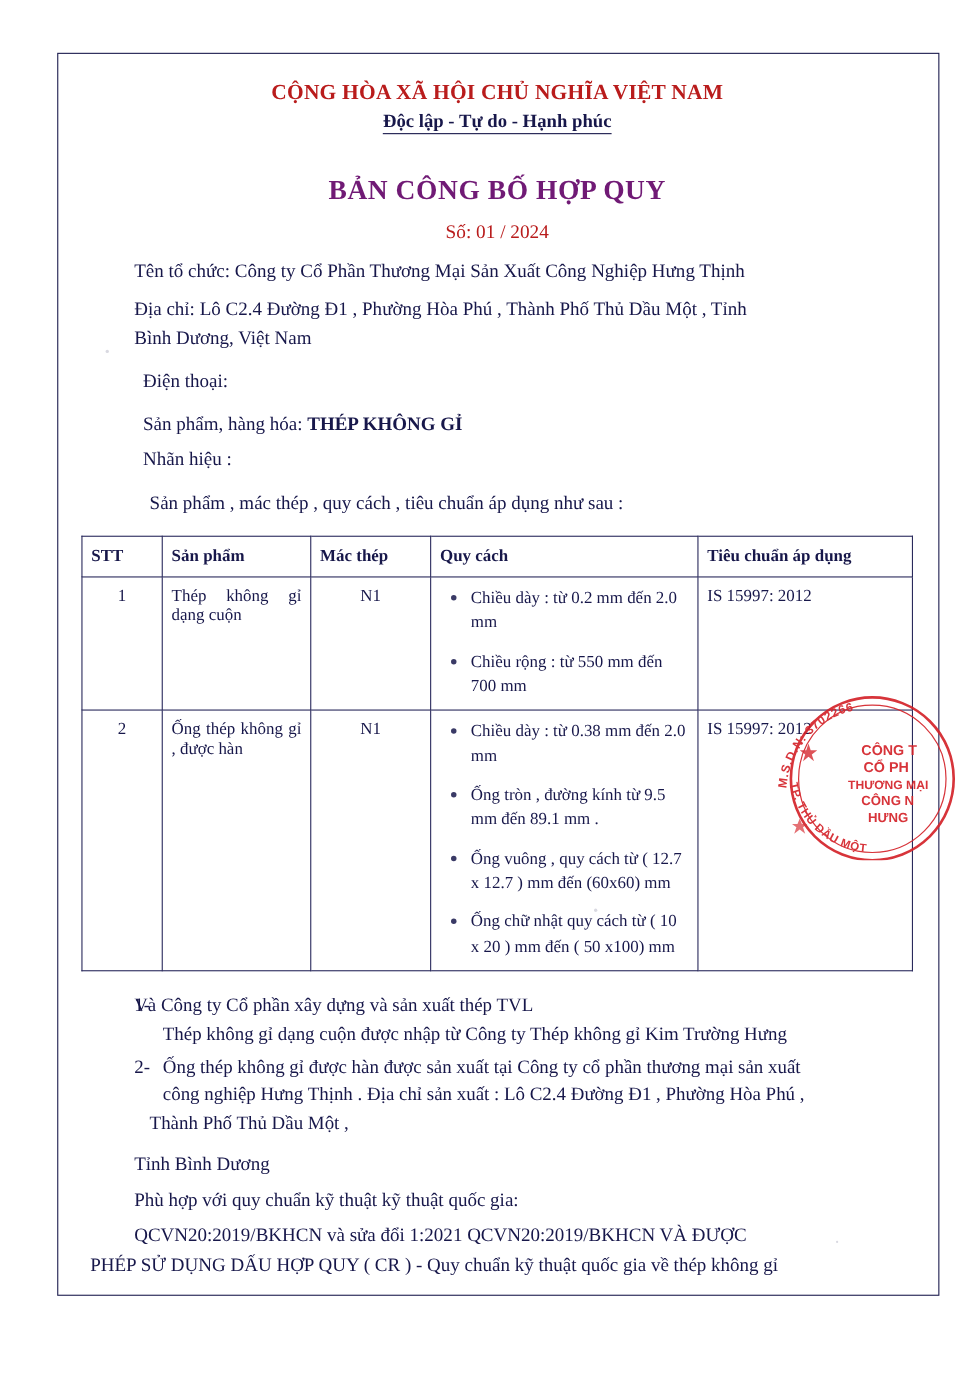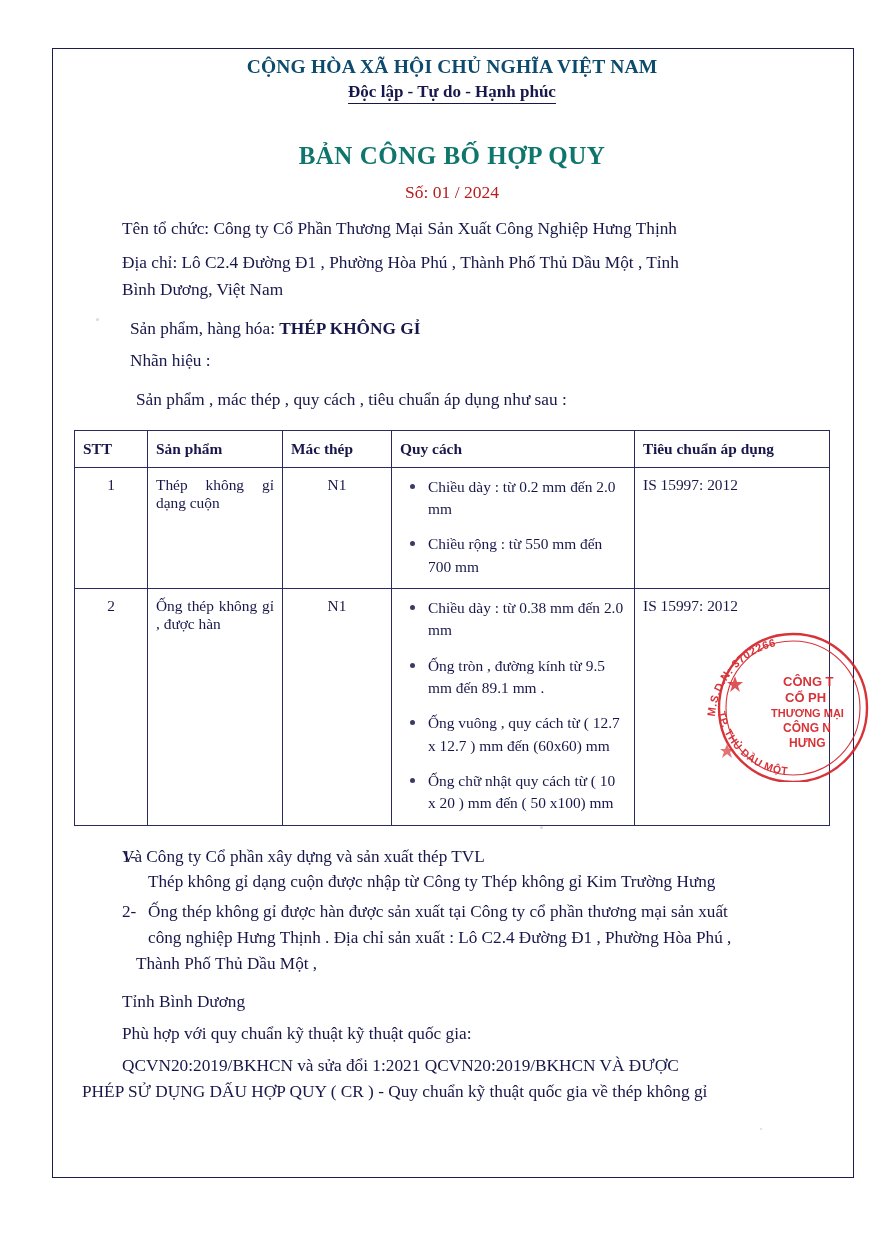--- a/index.html
+++ b/index.html
@@ -43,37 +43,38 @@
     padding: 0 14px;
     box-sizing: border-box;
   }
 
   .center { text-align: center; }
 
   .natl-title {
     font-size: 19.5px;
     font-weight: bold;
     letter-spacing: .2px;
-    color: #0c4a6e;
+    margin-top: 18px;
+    color: #b91c1c;
   }
   .natl-sub {
     font-size: 17px;
     font-weight: bold;
     margin-top: 4px;
     color: #17174a;
     display: inline-block;
     border-bottom: 1.4px solid #17174a;
     padding-bottom: 1px;
   }
   .doc-title {
     font-size: 25px;
     font-weight: bold;
     margin-top: 38px;
     letter-spacing: .5px;
-    color: #0f766e;
+    color: #701a75;
   }
   .doc-number {
     font-size: 17.5px;
     margin-top: 12px;
     color: #b91c1c;
   }
 
   .para {
     font-size: 17.3px;
     line-height: 1.52;
@@ -196,20 +197,21 @@
     <div class="center">
       <div class="natl-title">CỘNG HÒA XÃ HỘI CHỦ NGHĨA VIỆT NAM</div>
       <div><span class="natl-sub">Độc lập - Tự do - Hạnh phúc</span></div>
       <div class="doc-title">BẢN CÔNG BỐ HỢP QUY</div>
       <div class="doc-number">Số: 01 / 2024</div>
     </div>
 
     <div class="para indent">Tên tổ chức: Công ty Cổ Phần Thương Mại Sản Xuất Công Nghiệp Hưng Thịnh</div>
     <div class="para indent" style="margin-top:8px;">Địa chỉ: Lô C2.4 Đường Đ1 , Phường Hòa Phú , Thành Phố Thủ Dầu Một , Tỉnh</div>
     <div class="para" style="margin-top:0;padding-left:48px;">Bình Dương, Việt Nam</div>
+    <div class="para indent2">Điện thoại:</div>
 
     <div class="para indent2">
       <span>Sản phẩm, hàng hóa:</span>
       <span class="bold">THÉP KHÔNG GỈ</span>
     </div>
     <div class="para indent2" style="margin-top:6px;">Nhãn hiệu :</div>
     <div class="para indent3">Sản phẩm , mác thép , quy cách , tiêu chuẩn áp dụng như sau :</div>
 
     <table class="spec">
       <thead>

